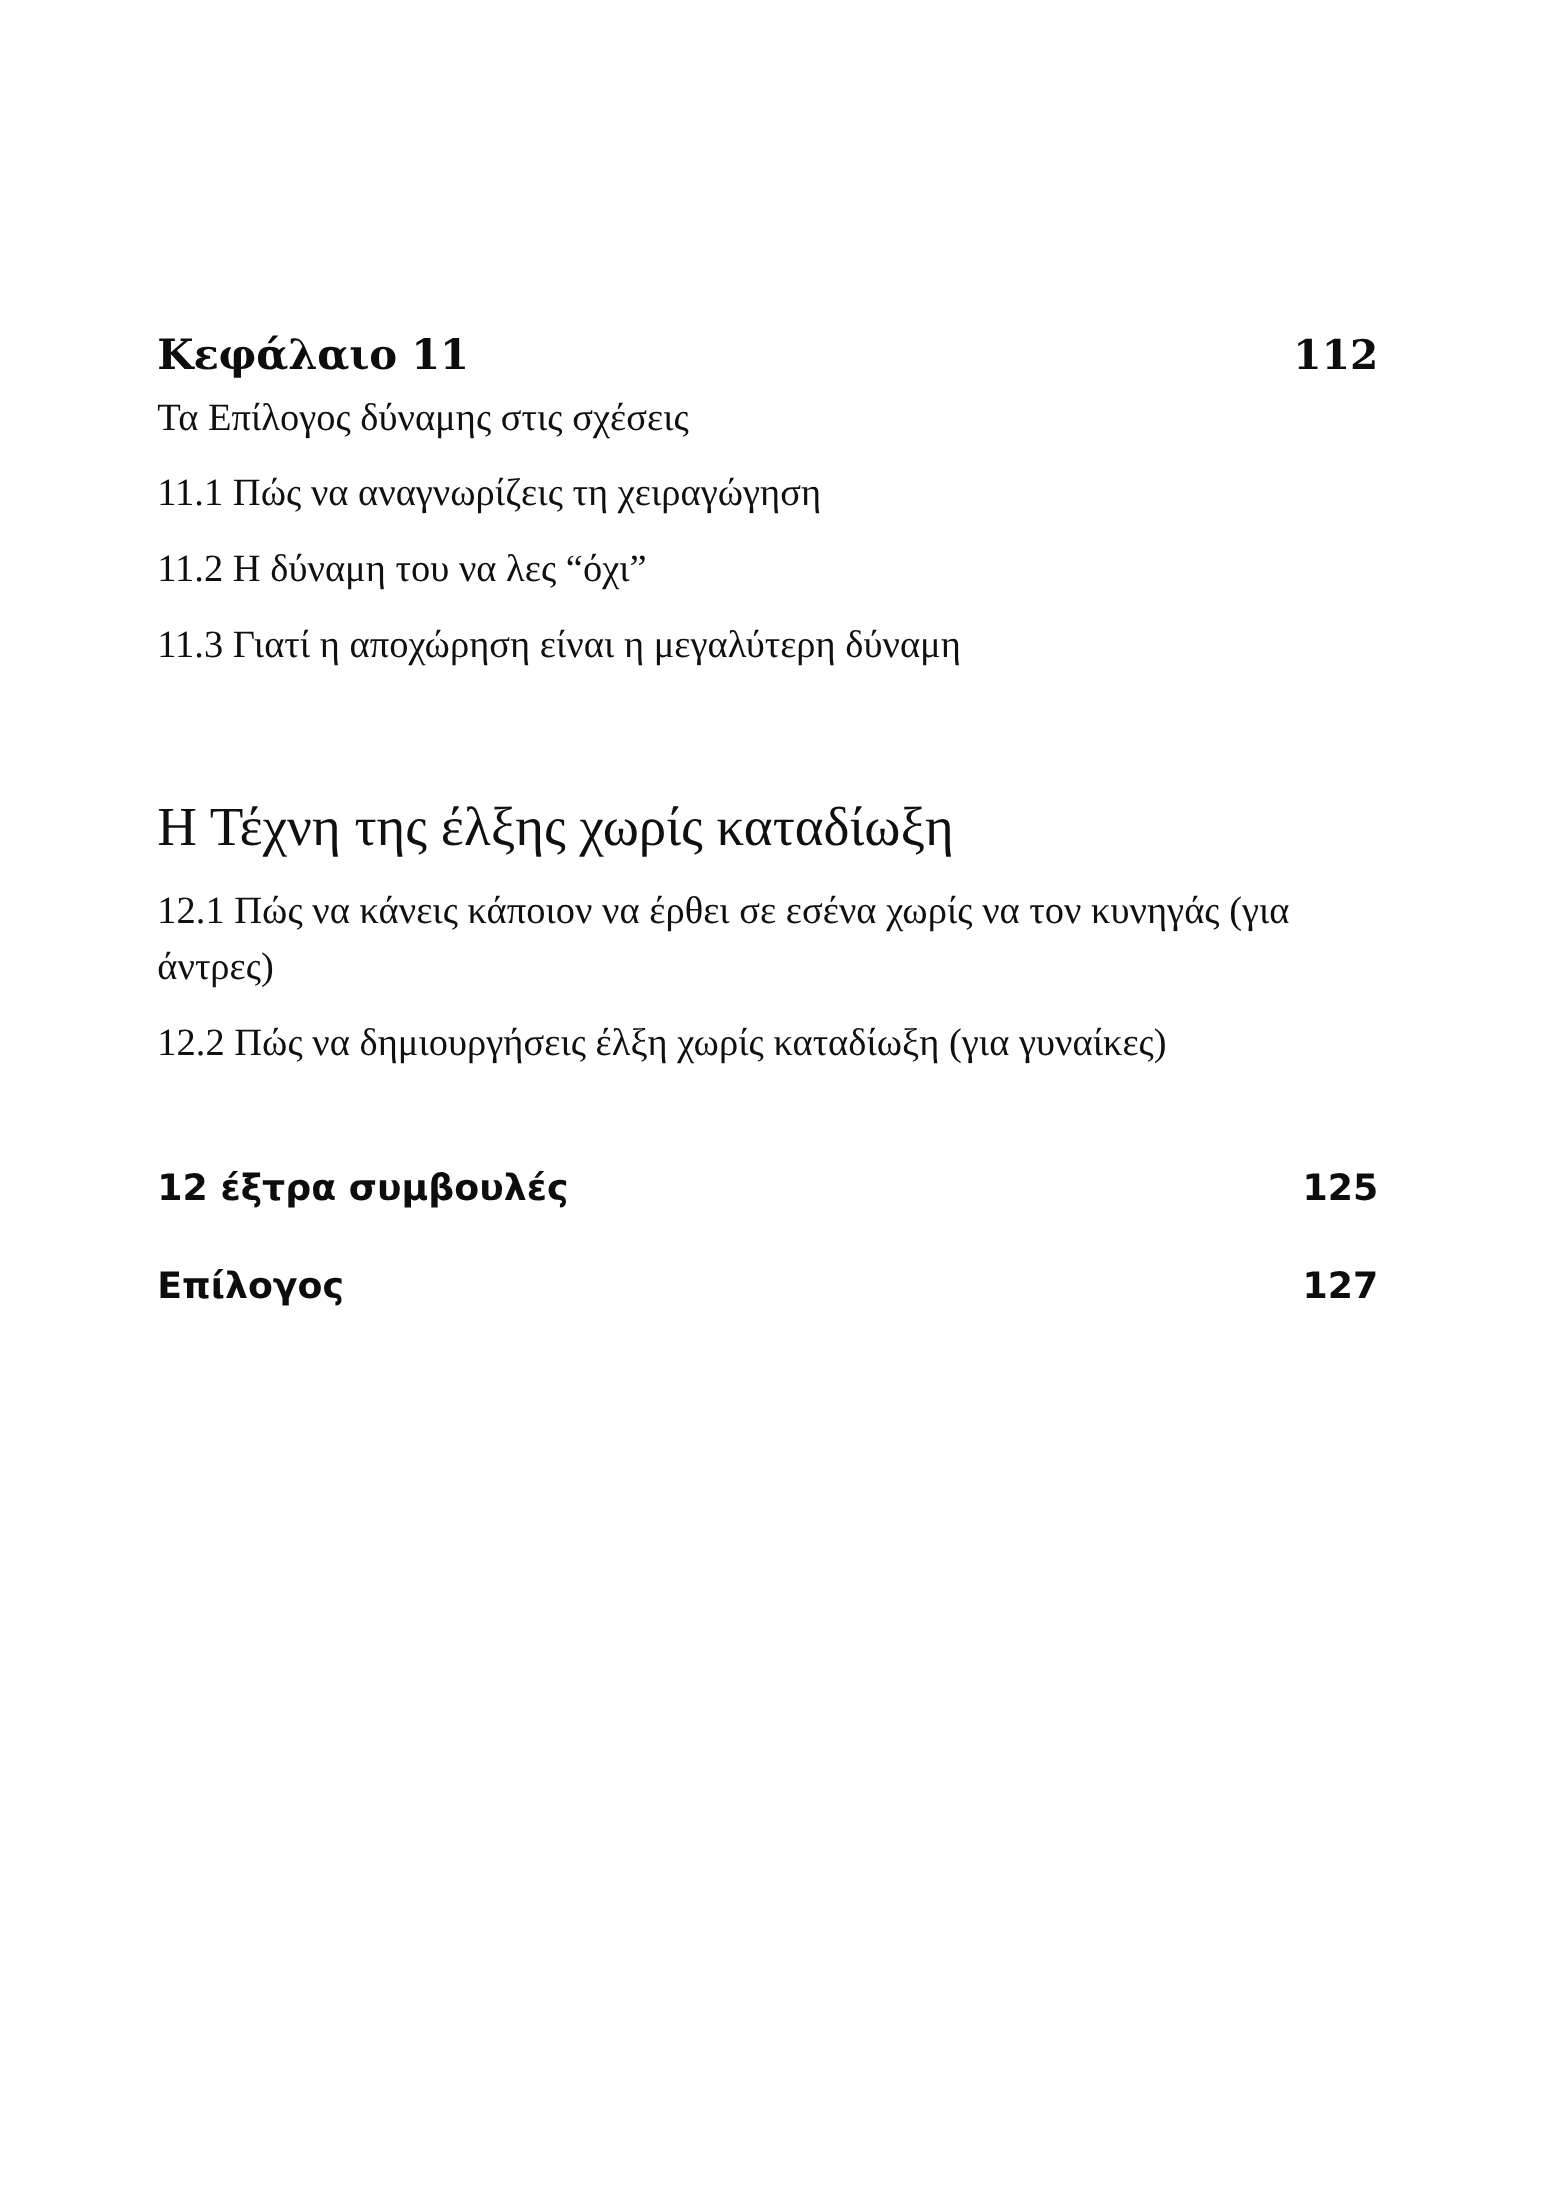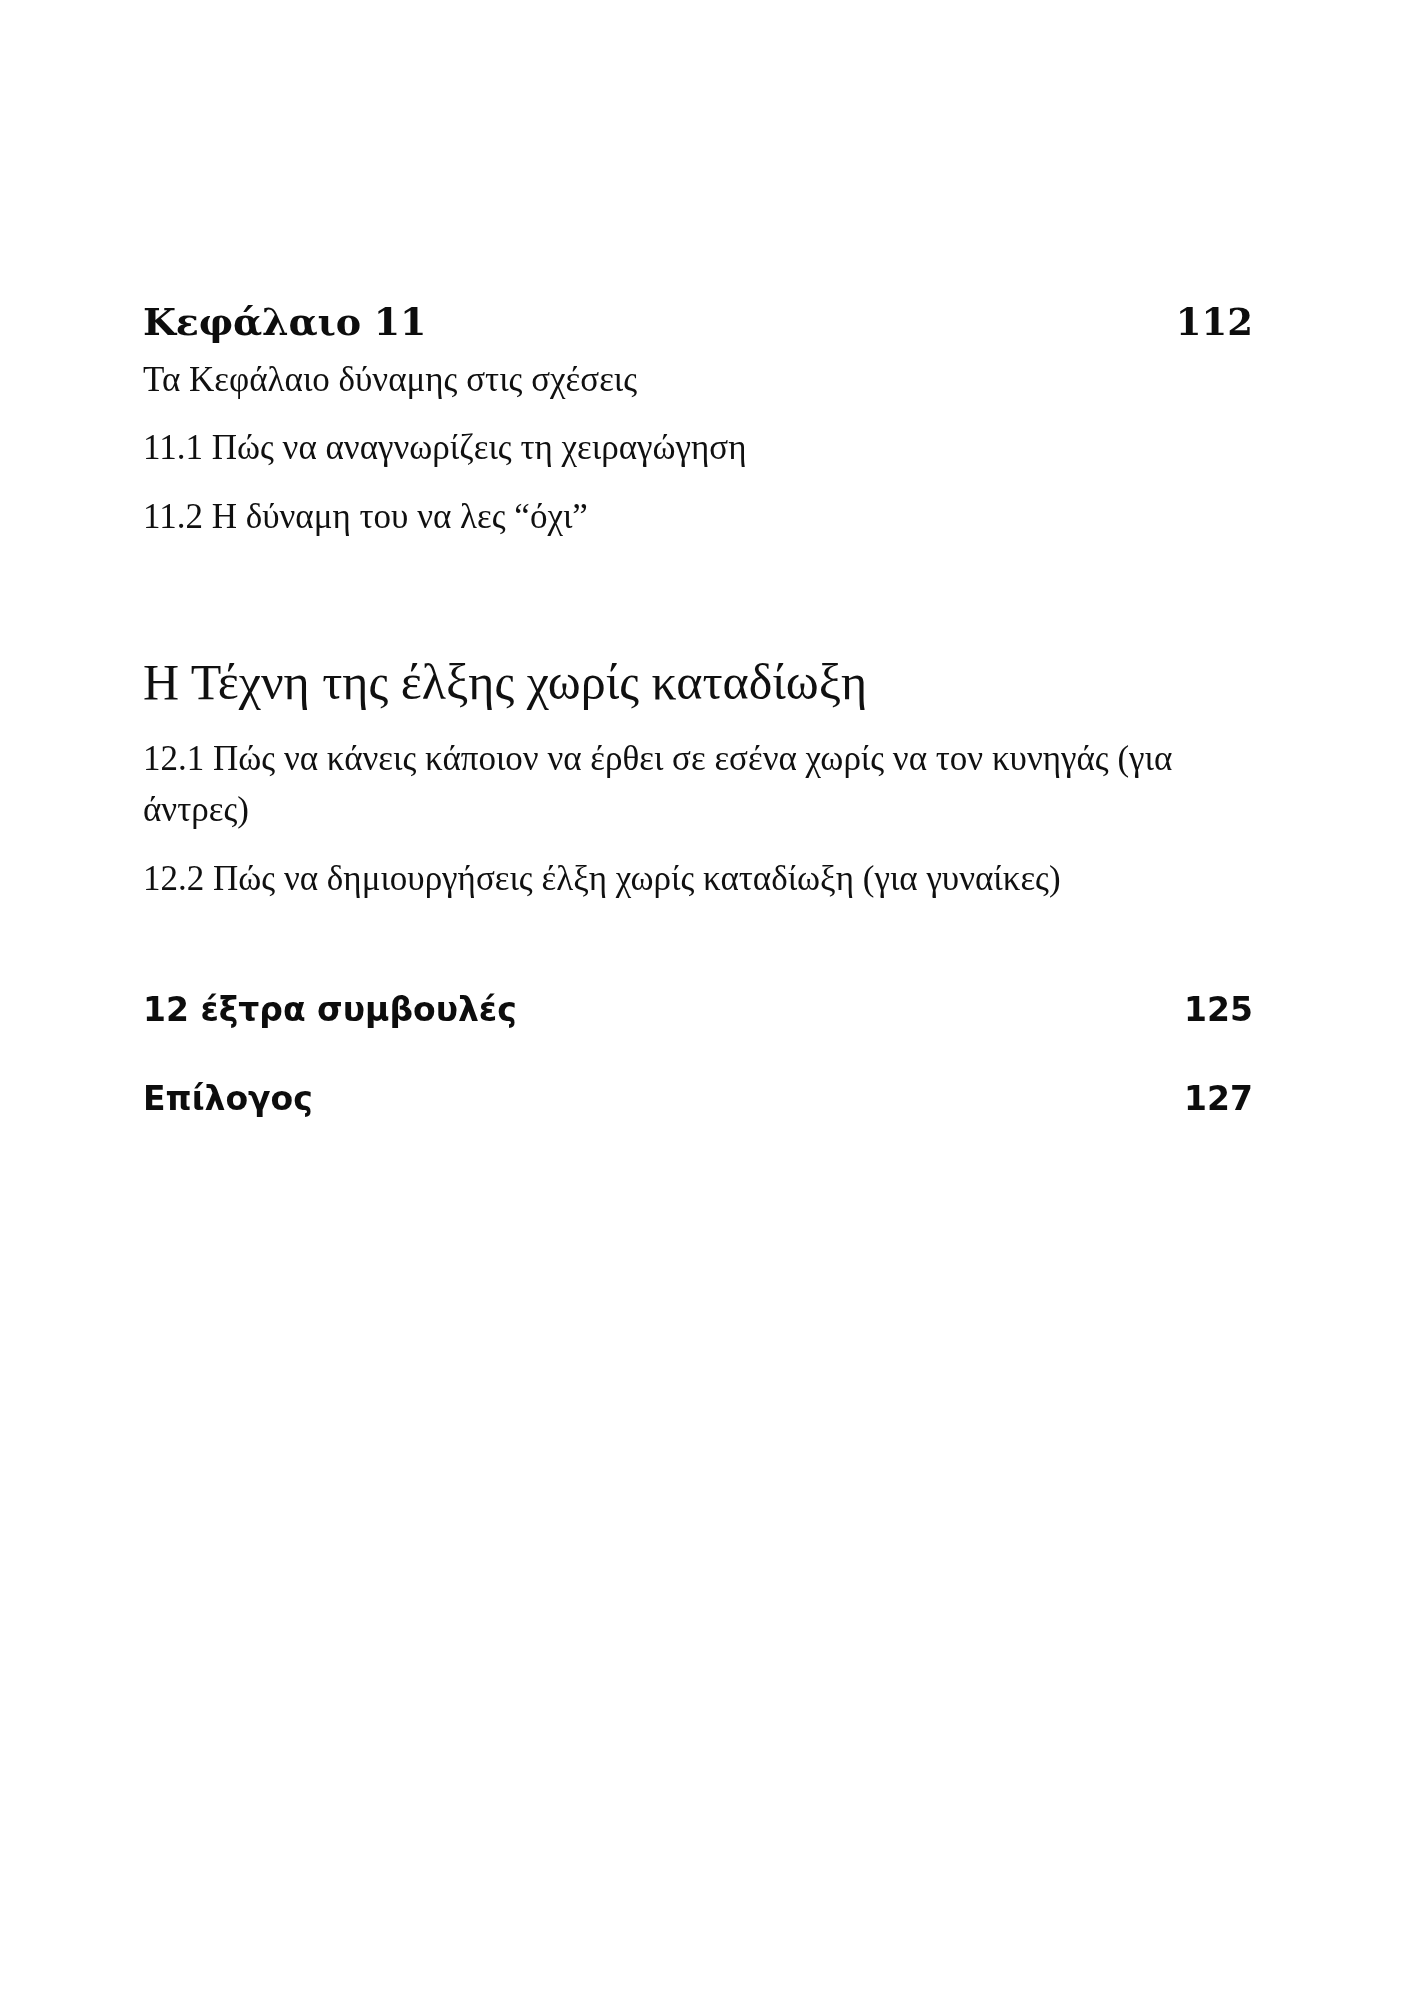--- a/index.html
+++ b/index.html
@@ -106,24 +106,25 @@
 <body>
 
 <div class="page">
   <div class="content">
 
     <div class="chapter-block">
       <div class="chapter-head">
         <div class="chapter-title">Κεφάλαιο 11</div>
         <div class="chapter-page">112</div>
       </div>
-      <div class="chapter-sub">Τα Κεφάλαιο δύναμης στις σχέσεις</div>
+      <div class="chapter-sub">Τα Επίλογος δύναμης στις σχέσεις</div>
       <div class="toc-sub-list">
         <div class="toc-sub">11.1 Πώς να αναγνωρίζεις τη χειραγώγηση</div>
         <div class="toc-sub">11.2 Η δύναμη του να λες “όχι”</div>
+        <div class="toc-sub">11.3 Γιατί η αποχώρηση είναι η μεγαλύτερη δύναμη</div>
       </div>
     </div>
 
     <div class="gap-12"></div>
 
     <div class="chapter-block">
       <div class="chapter-sub big">Η Τέχνη της έλξης χωρίς καταδίωξη</div>
       <div class="toc-sub-list">
         <div class="toc-sub">12.1 Πώς να κάνεις κάποιον να έρθει σε εσένα χωρίς να τον κυνηγάς (για άντρες)</div>
         <div class="toc-sub">12.2 Πώς να δημιουργήσεις έλξη χωρίς καταδίωξη (για γυναίκες)</div>

